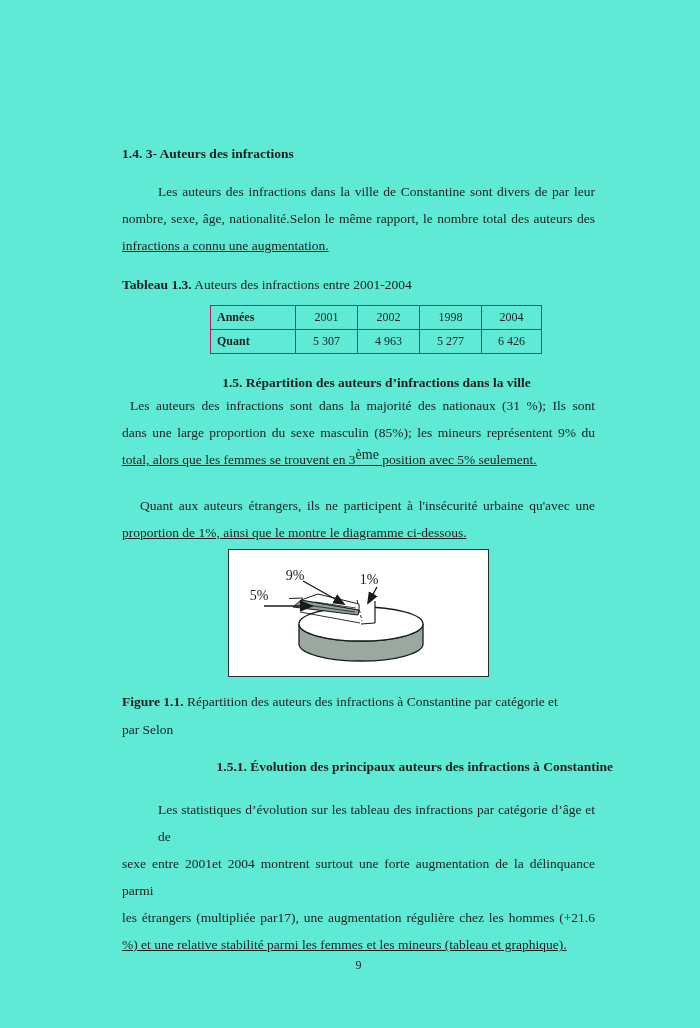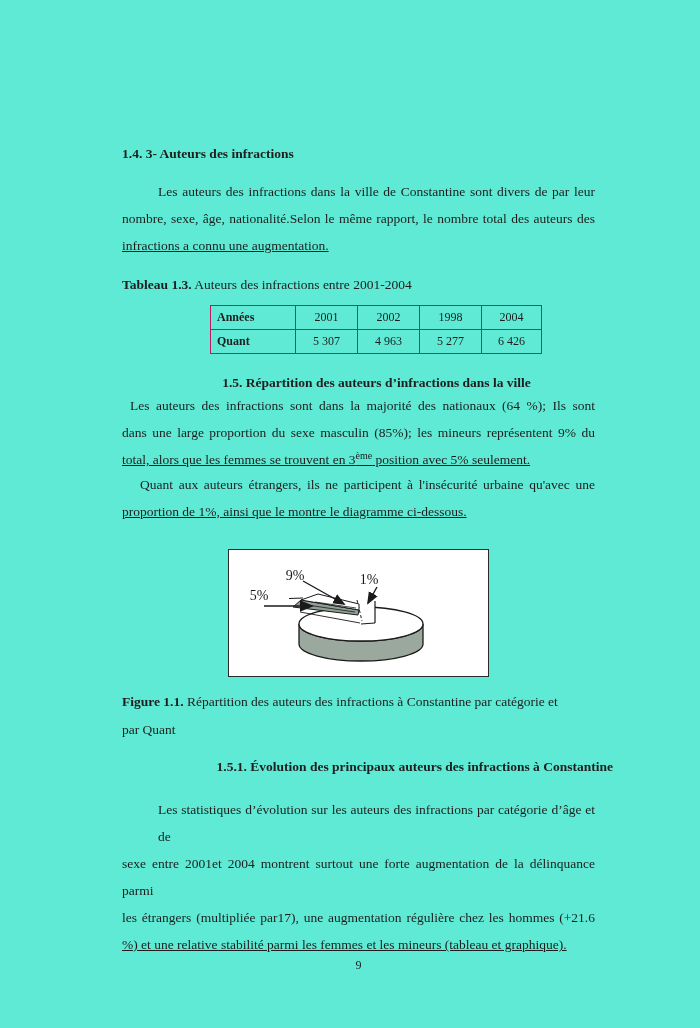--- a/index.html
+++ b/index.html
@@ -10,21 +10,21 @@
   }
   .abs{position:absolute;}
   .col{left:122px;width:473px;}
   .heading{font-weight:bold;font-size:13.5px;line-height:19px;}
   .jl{line-height:27px;text-align:justify;text-align-last:justify;}
   .jl.end{text-align-last:left;text-decoration:underline;}
   .ind36{padding-left:36px;}
   .ind18{padding-left:18px;}
   .ind8{padding-left:8px;}
   .b{font-weight:bold;}
-  sup.sm{font-size:10px;vertical-align:super;line-height:0;}
+  sup.sm{font-size:14px;vertical-align:super;line-height:0;}
   .caption-center{line-height:28px;}
   table.datatable{border-collapse:collapse;table-layout:fixed;width:331px;}
   table.datatable td{
     border:1px solid #be185d;height:23px;padding:0 6px;
     font-size:12px;text-align:center;vertical-align:middle;
   }
   table.datatable td.rowhead{font-weight:bold;text-align:left;}
   .figbox{border:1.5px solid #2a2a2a;background:#fff;}
   .pagenum{text-align:center;font-size:12px;}
   svg text{font-family:"Liberation Serif", serif;font-size:14px;fill:#1a1a1a;}
@@ -68,28 +68,28 @@
         <td>4 963</td>
         <td>5 277</td>
         <td>6 426</td>
       </tr>
     </tbody>
   </table>
 
   <div class="abs col heading ind18" style="top:373px;text-align:center;">1.5. Répartition des auteurs d’infractions dans la ville</div>
 
   <div class="abs col" style="top:392px;">
-    <div class="jl ind8">Les auteurs des infractions sont dans la majorité des nationaux (64 %); Ils sont</div>
+    <div class="jl ind8">Les auteurs des infractions sont dans la majorité des nationaux (31 %); Ils sont</div>
     <div class="jl">dans une large proportion du sexe masculin (85%); les mineurs représentent 9% du</div>
     <div class="jl end">
       <span>total, alors que les femmes se trouvent en 3</span><sup class="sm">ème</sup><span> position avec 5% seulement.</span>
     </div>
   </div>
 
-  <div class="abs col" style="top:471px;">
+  <div class="abs col" style="top:492px;">
     <div class="jl ind18">Quant aux auteurs étrangers, ils ne participent à l'insécurité urbaine qu'avec une</div>
     <div class="jl end">proportion de 1%, ainsi que le montre le diagramme ci-dessous.</div>
   </div>
 
   <div class="abs figbox" style="top:549px;left:228px;width:259px;height:126px;">
     <svg viewBox="0 0 259 126" width="259" height="126">
       <defs>
         <marker id="ah" viewBox="0 0 10 8" markerWidth="9" markerHeight="7.5" refX="8.5" refY="4" orient="auto">
           <path d="M0,0 L10,4 L0,8 Z" fill="#1a1a1a"></path>
         </marker>
@@ -119,27 +119,27 @@
       <text x="66" y="30" text-anchor="middle">9%</text>
       <text x="140" y="34" text-anchor="middle">1%</text>
       <text x="30" y="50" text-anchor="middle">5%</text>
     </svg>
   </div>
 
   <div class="abs col caption-center" style="top:688px;">
     <div>
       <span class="b">Figure 1.1.</span><span> Répartition des auteurs des infractions à Constantine par catégorie et</span>
     </div>
-    <div>par Quant</div>
+    <div>par Selon</div>
   </div>
 
   <div class="abs col heading ind18" style="top:757px;text-align:right;">1.5.1. Évolution des principaux auteurs des infractions à Constantine</div>
 
   <div class="abs col" style="top:796px;">
-    <div class="jl ind36">Les statistiques d’évolution sur les auteurs des infractions par catégorie d’âge et de</div>
+    <div class="jl ind36">Les statistiques d’évolution sur les tableau des infractions par catégorie d’âge et de</div>
     <div class="jl">sexe entre 2001et 2004 montrent surtout une forte augmentation de la délinquance parmi</div>
     <div class="jl">les étrangers (multipliée par17), une augmentation régulière chez les hommes (+21.6</div>
     <div class="jl end">%) et une relative stabilité parmi les femmes et les mineurs (tableau et graphique).</div>
   </div>
 
   <div class="abs col pagenum" style="top:958px;">9</div>
 
 </div>
 
 </body></html>

